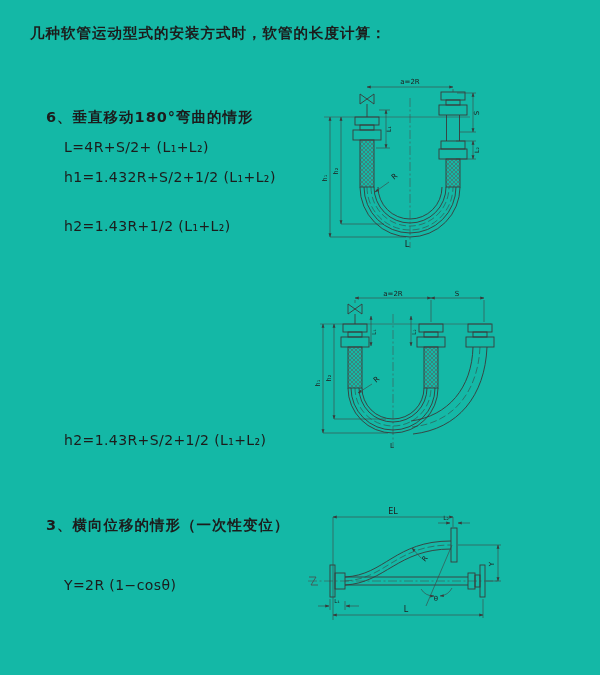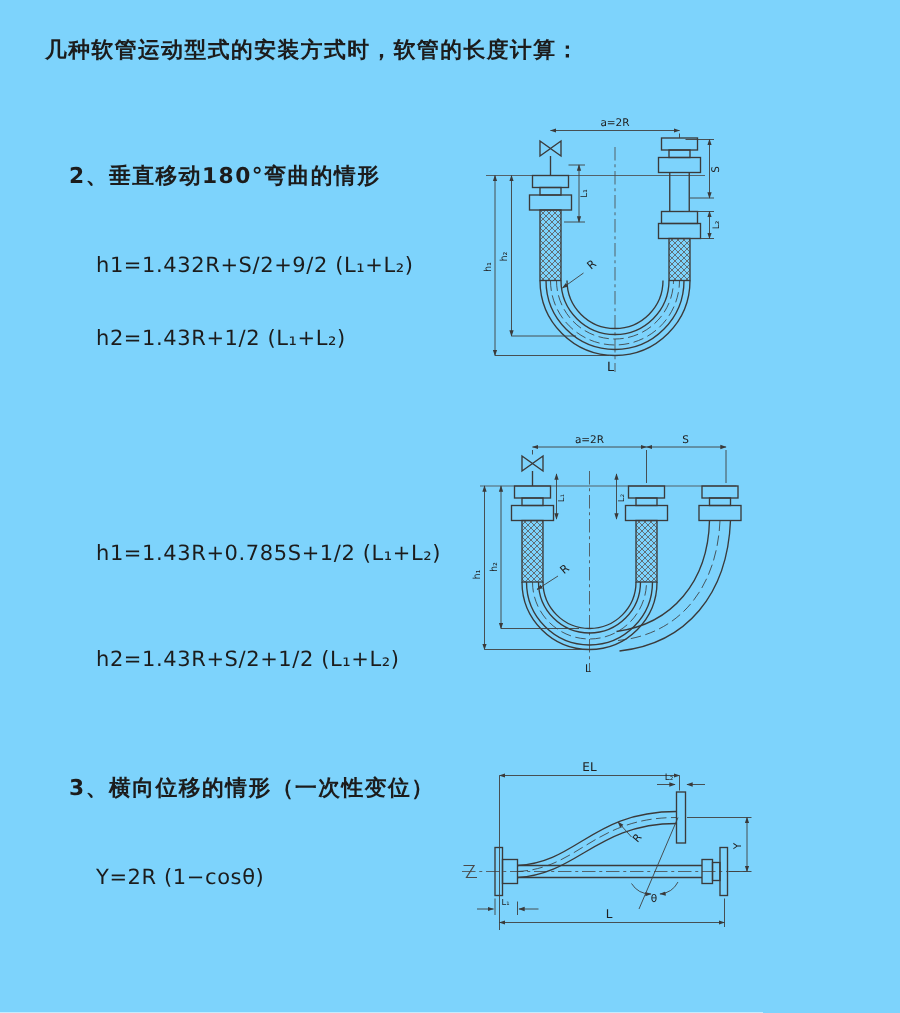--- a/index.html
+++ b/index.html
@@ -1,38 +1,38 @@
 <!DOCTYPE html>
 <html><head>
 <meta charset="utf-8">
 <style>
   html,body{margin:0;padding:0;background:#ffffff;}
   .page{
-    position:relative;width:600px;height:675px;background:#7dd3fc;overflow:hidden;
+    position:relative;width:600px;height:675px;background:#14b8a6;overflow:hidden;
     font-family:"DejaVu Sans","Liberation Sans",sans-serif;color:#1c1c1c;
   }
   .txt{position:absolute;white-space:pre;}
   .doc-title{font-size:14.5px;font-weight:600;letter-spacing:1px;}
   .sec-heading{font-size:14.5px;font-weight:600;letter-spacing:1px;}
   .formula{font-size:14px;font-weight:500;letter-spacing:0.4px;}
   svg{position:absolute;}
   svg text{font-family:"DejaVu Sans",sans-serif;fill:#202020;font-weight:500;}
 </style>
 </head>
 <body>
 
 <div class="page">
 
   <div class="txt doc-title" style="left:30px;top:24px;">几种软管运动型式的安装方式时，软管的长度计算：</div>
 
-  <div class="txt sec-heading" style="left:46px;top:108px;">2、垂直移动180°弯曲的情形</div>
-  <div class="txt formula" style="left:64px;top:169px;">h1=1.432R+S/2+9/2 (L₁+L₂)</div>
+  <div class="txt sec-heading" style="left:46px;top:108px;">6、垂直移动180°弯曲的情形</div>
+  <div class="txt formula" style="left:64px;top:139px;">L=4R+S/2+ (L₁+L₂)</div>
+  <div class="txt formula" style="left:64px;top:169px;">h1=1.432R+S/2+1/2 (L₁+L₂)</div>
   <div class="txt formula" style="left:64px;top:194px;margin-top:24px;">h2=1.43R+1/2 (L₁+L₂)</div>
 
-  <div class="txt formula" style="left:64px;top:361px;">h1=1.43R+0.785S+1/2 (L₁+L₂)</div>
   <div class="txt formula" style="left:64px;top:391px;margin-top:41px;">h2=1.43R+S/2+1/2 (L₁+L₂)</div>
 
   <div class="txt sec-heading" style="left:46px;top:516px;">3、横向位移的情形（一次性变位）</div>
   <div class="txt formula" style="left:64px;top:577px;">Y=2R (1−cosθ)</div>
 
   <svg style="left:310px;top:74px;" width="290" height="180" viewBox="0 0 290 180">
     <defs>
       <pattern id="braid" width="4" height="4" patternUnits="userSpaceOnUse">
         <path d="M0,4 L4,0 M0,0 L4,4" stroke="#5a5a5a" stroke-width="0.55"></path>
       </pattern>

